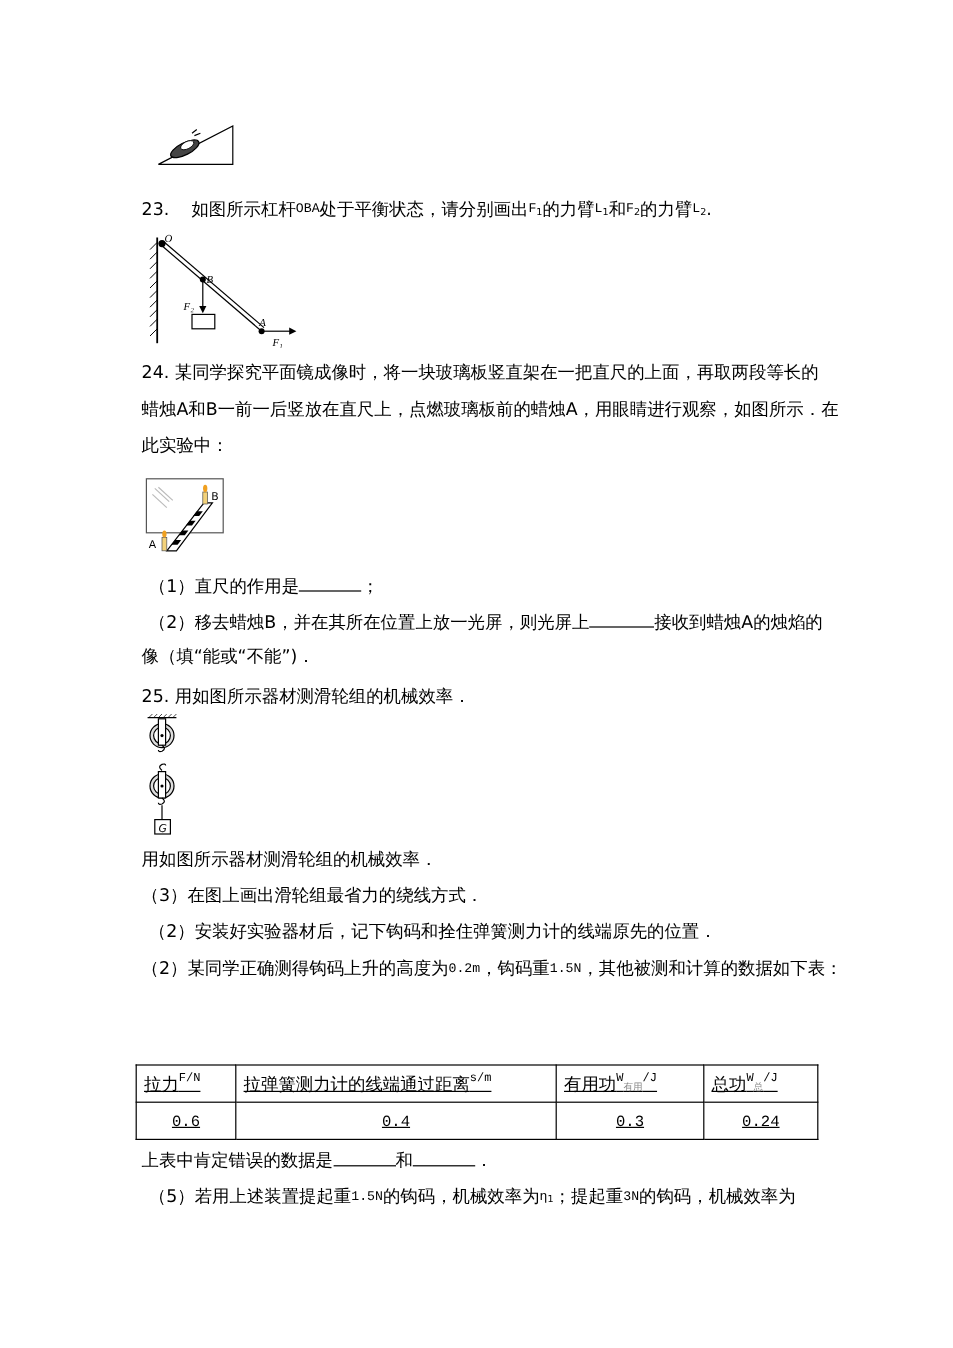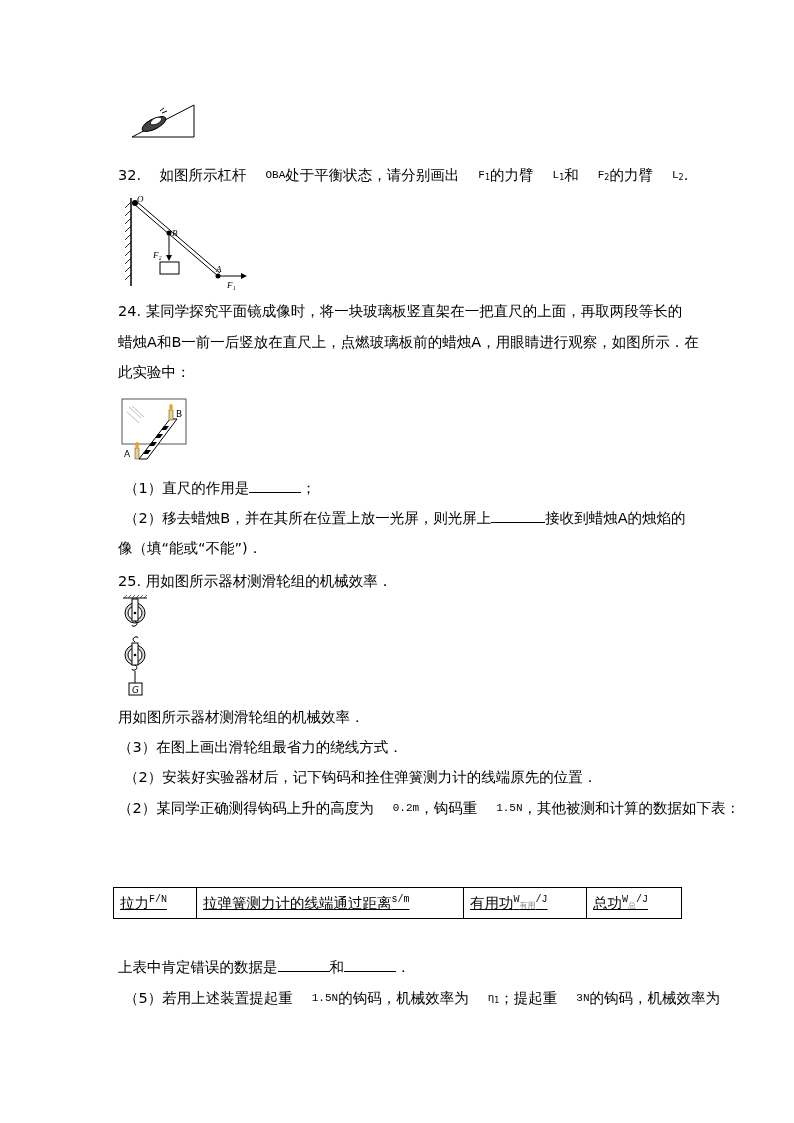--- a/index.html
+++ b/index.html
@@ -1,21 +1,21 @@
 <!DOCTYPE html>
 <html><head>
 <meta charset="utf-8">
 <style>
   html, body { margin:0; padding:0; background:#fff; }
   body { width:794px; height:1123px; position:relative; overflow:hidden;
          font-family:"DejaVu Sans", sans-serif; color:#000; font-size:14px; }
   .abs { position:absolute; }
   .line { position:absolute; left:118px; white-space:nowrap; font-size:14.5px; line-height:20px; }
   .ind { left:124px; }
-  .num { font-family:"Liberation Mono", monospace; font-size:11px; vertical-align:top;margin-left:19px; }
+  .num { font-family:"Liberation Mono", monospace; font-size:11px; vertical-align:top; }
   .sub { font-size:8px; }
   .blank { display:inline-block; border-bottom:1px solid #000; height:14px; vertical-align:baseline; }
   table.data { position:absolute; left:113px; top:887px; border-collapse:collapse; }
   table.data td { border:1px solid #000; height:30px; padding:0 6px; font-size:14.5px; white-space:nowrap;text-decoration:underline; }
   table.data td.c { text-align:center; font-family:"Liberation Mono", monospace; font-size:13px; }
   .supw { font-family:"Liberation Mono", monospace; font-size:10px; vertical-align:top; }
   .supg { color:#888; font-size:8px; }
 </style>
 </head>
 <body>
@@ -23,21 +23,21 @@
 <svg class="abs" style="left:118px;top:100px" width="80" height="40">
   <polygon points="14,37 76,5 76,37" fill="none" stroke="#000" stroke-width="1"></polygon>
   <g>
     <ellipse cx="36" cy="24" rx="13" ry="5" transform="rotate(-27 36 24)" fill="#444" stroke="#000"></ellipse>
     <ellipse cx="38" cy="21" rx="6" ry="3" transform="rotate(-27 38 21)" fill="#fff" stroke="#000" stroke-width="0.7"></ellipse>
   </g>
   <path d="M42,11 l4,-3 M44,13 l5,-2" stroke="#000" stroke-width="1"></path>
 </svg>
 
 <div class="line" style="top:165px">
-  <span>32.</span>&nbsp;&nbsp;&nbsp;
+  <span>23.</span>&nbsp;&nbsp;&nbsp;
   <span>如图所示杠杆</span><span class="num">OBA</span><span>处于平衡状态，请分别画出</span><span class="num">F</span><span class="sub">1</span><span>的力臂</span><span class="num">L</span><span class="sub">1</span><span>和</span><span class="num">F</span><span class="sub">2</span><span>的力臂</span><span class="num">L</span><span class="sub">2</span><span>.</span>
 </div>
 
 <svg class="abs" style="left:115px;top:192px" width="140" height="98">
   <line x1="16" y1="6" x2="16" y2="94" stroke="#000" stroke-width="1.5"></line>
   <g stroke="#000" stroke-width="0.8">
     <line x1="16" y1="10" x2="10" y2="16"></line>
       <line x1="16" y1="18" x2="10" y2="24"></line>
     <line x1="16" y1="26" x2="10" y2="32"></line>
       <line x1="16" y1="34" x2="10" y2="40"></line>
@@ -137,20 +137,26 @@
 </div>
 
 <table class="data">
   <tbody>
       <tr>
     <td style="width:70px"><span>拉力</span><span class="supw">F/N</span></td>
     <td style="width:254px"><span>拉弹簧测力计的线端通过距离</span><span class="supw">s/m</span></td>
     <td style="width:110px"><span>有用功</span><span class="supw">W</span><span class="supg">有用</span><span class="supw">/J</span></td>
     <td style="width:82px"><span>总功</span><span class="supw">W</span><span class="supg">总</span><span class="supw">/J</span></td>
   </tr>
+  <tr>
+    <td class="c">0.6</td>
+    <td class="c">0.4</td>
+    <td class="c">0.3</td>
+    <td class="c">0.24</td>
+  </tr>
 </tbody>
   </table>
 
 <div class="line" style="top:957px">
   <span>上表中肯定错误的数据是</span><span class="blank" style="width:52px"></span><span>和</span><span class="blank" style="width:52px"></span><span>．</span>
 </div>
 <div class="line ind" style="top:988px">
   <span>（5）若用上述装置提起重</span><span class="num">1.5N</span><span>的钩码，机械效率为</span><span class="num">η</span><span class="sub">1</span><span>；提起重</span><span class="num">3N</span><span>的钩码，机械效率为</span>
 </div>
 

